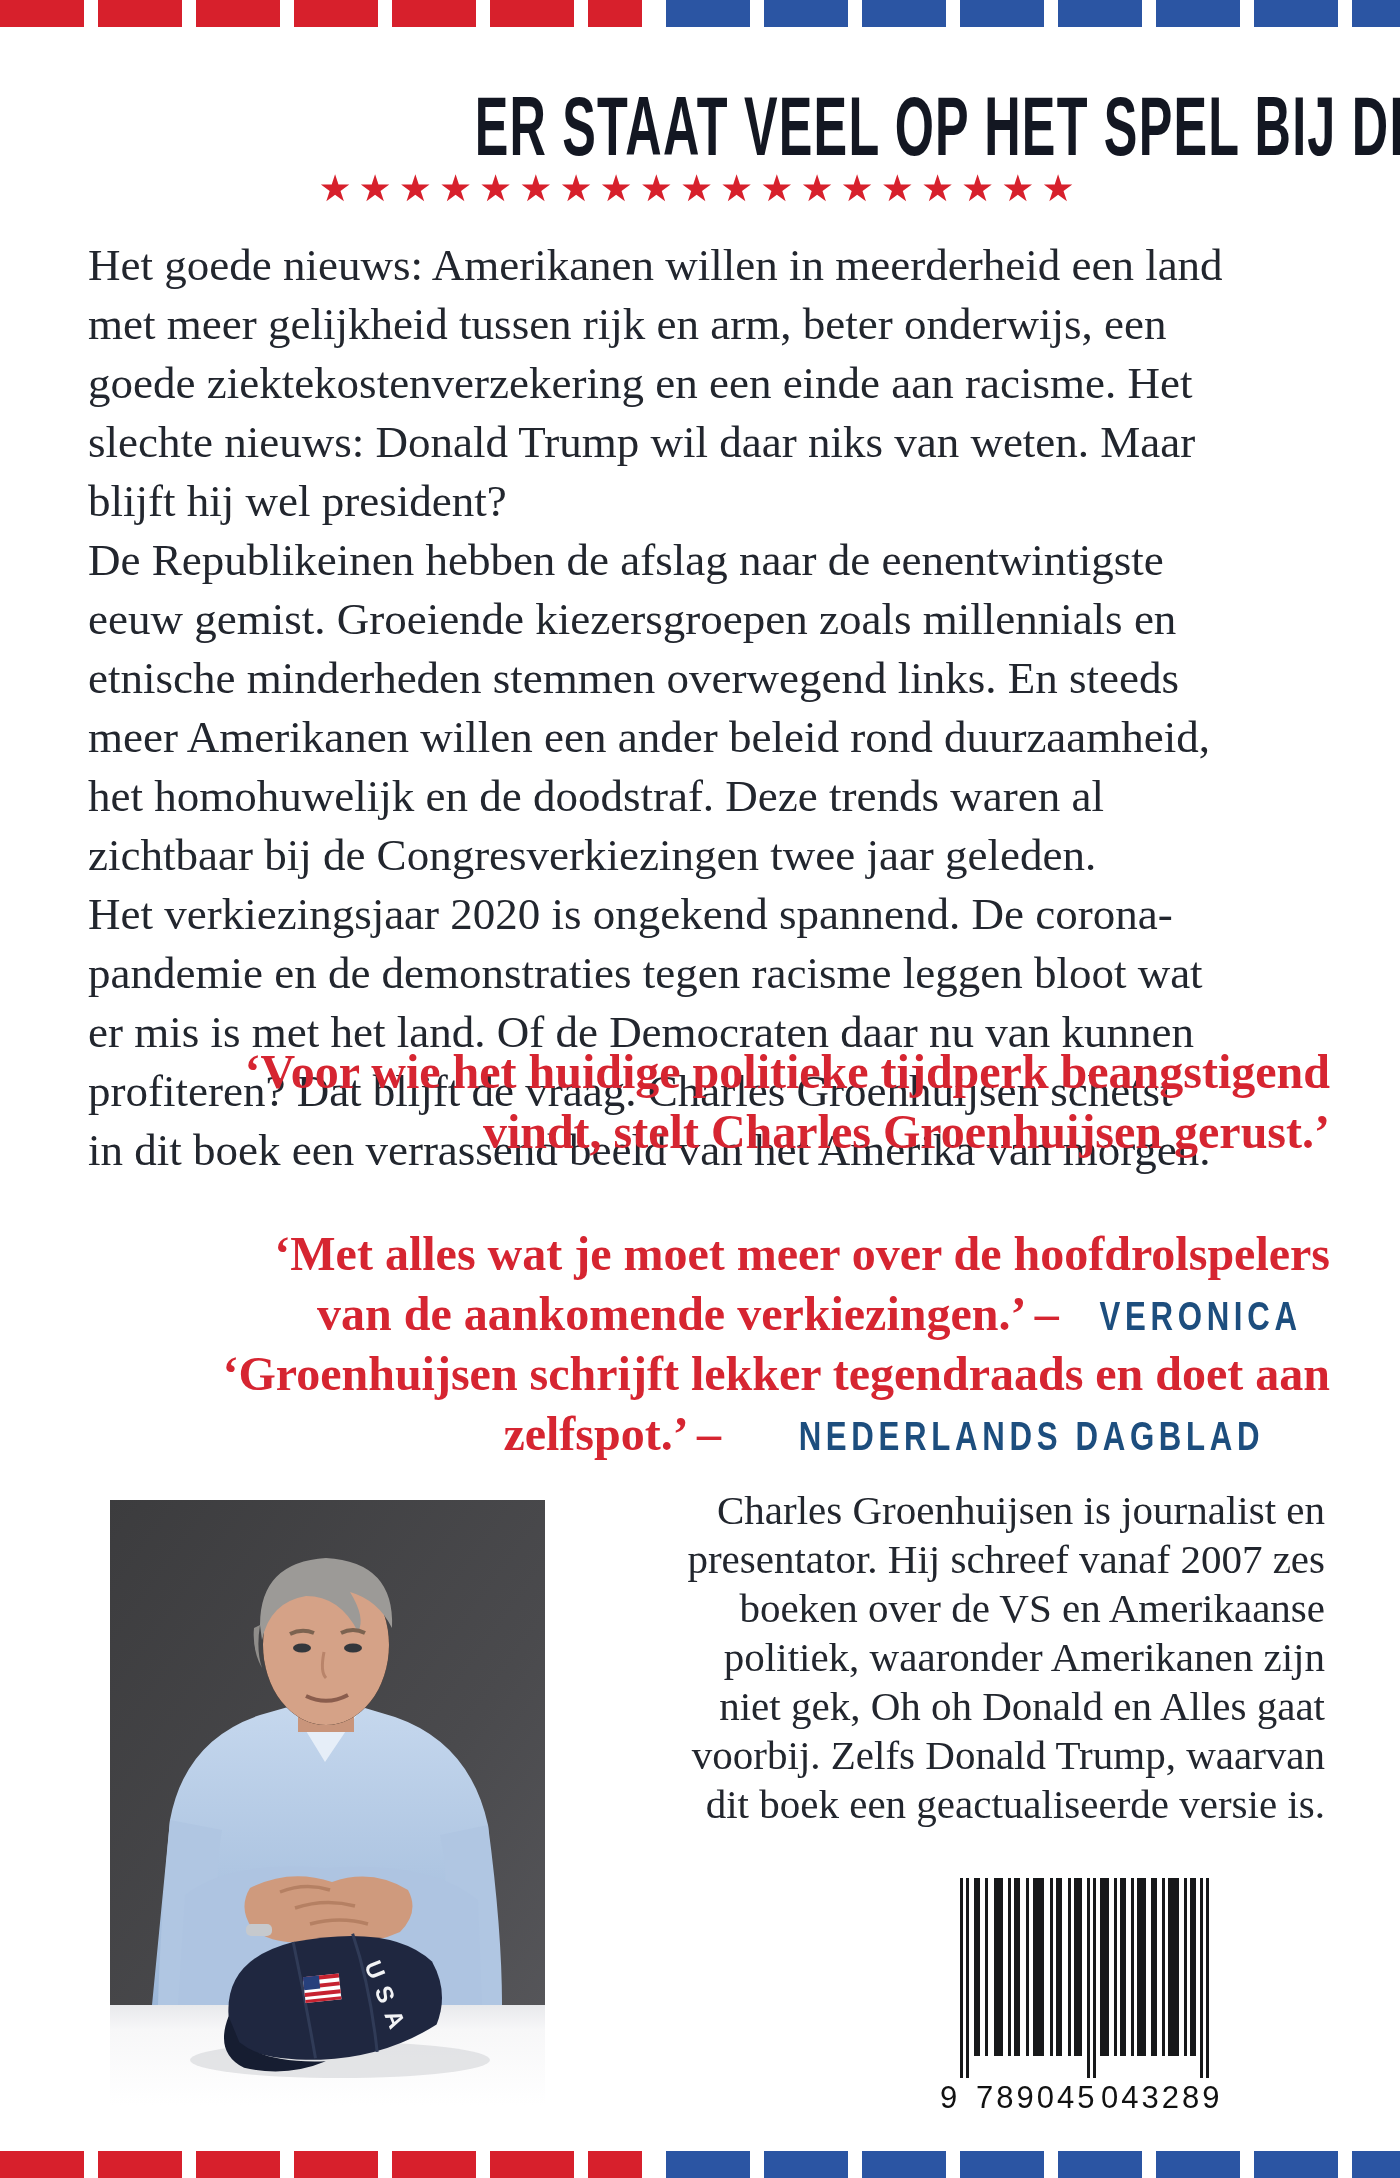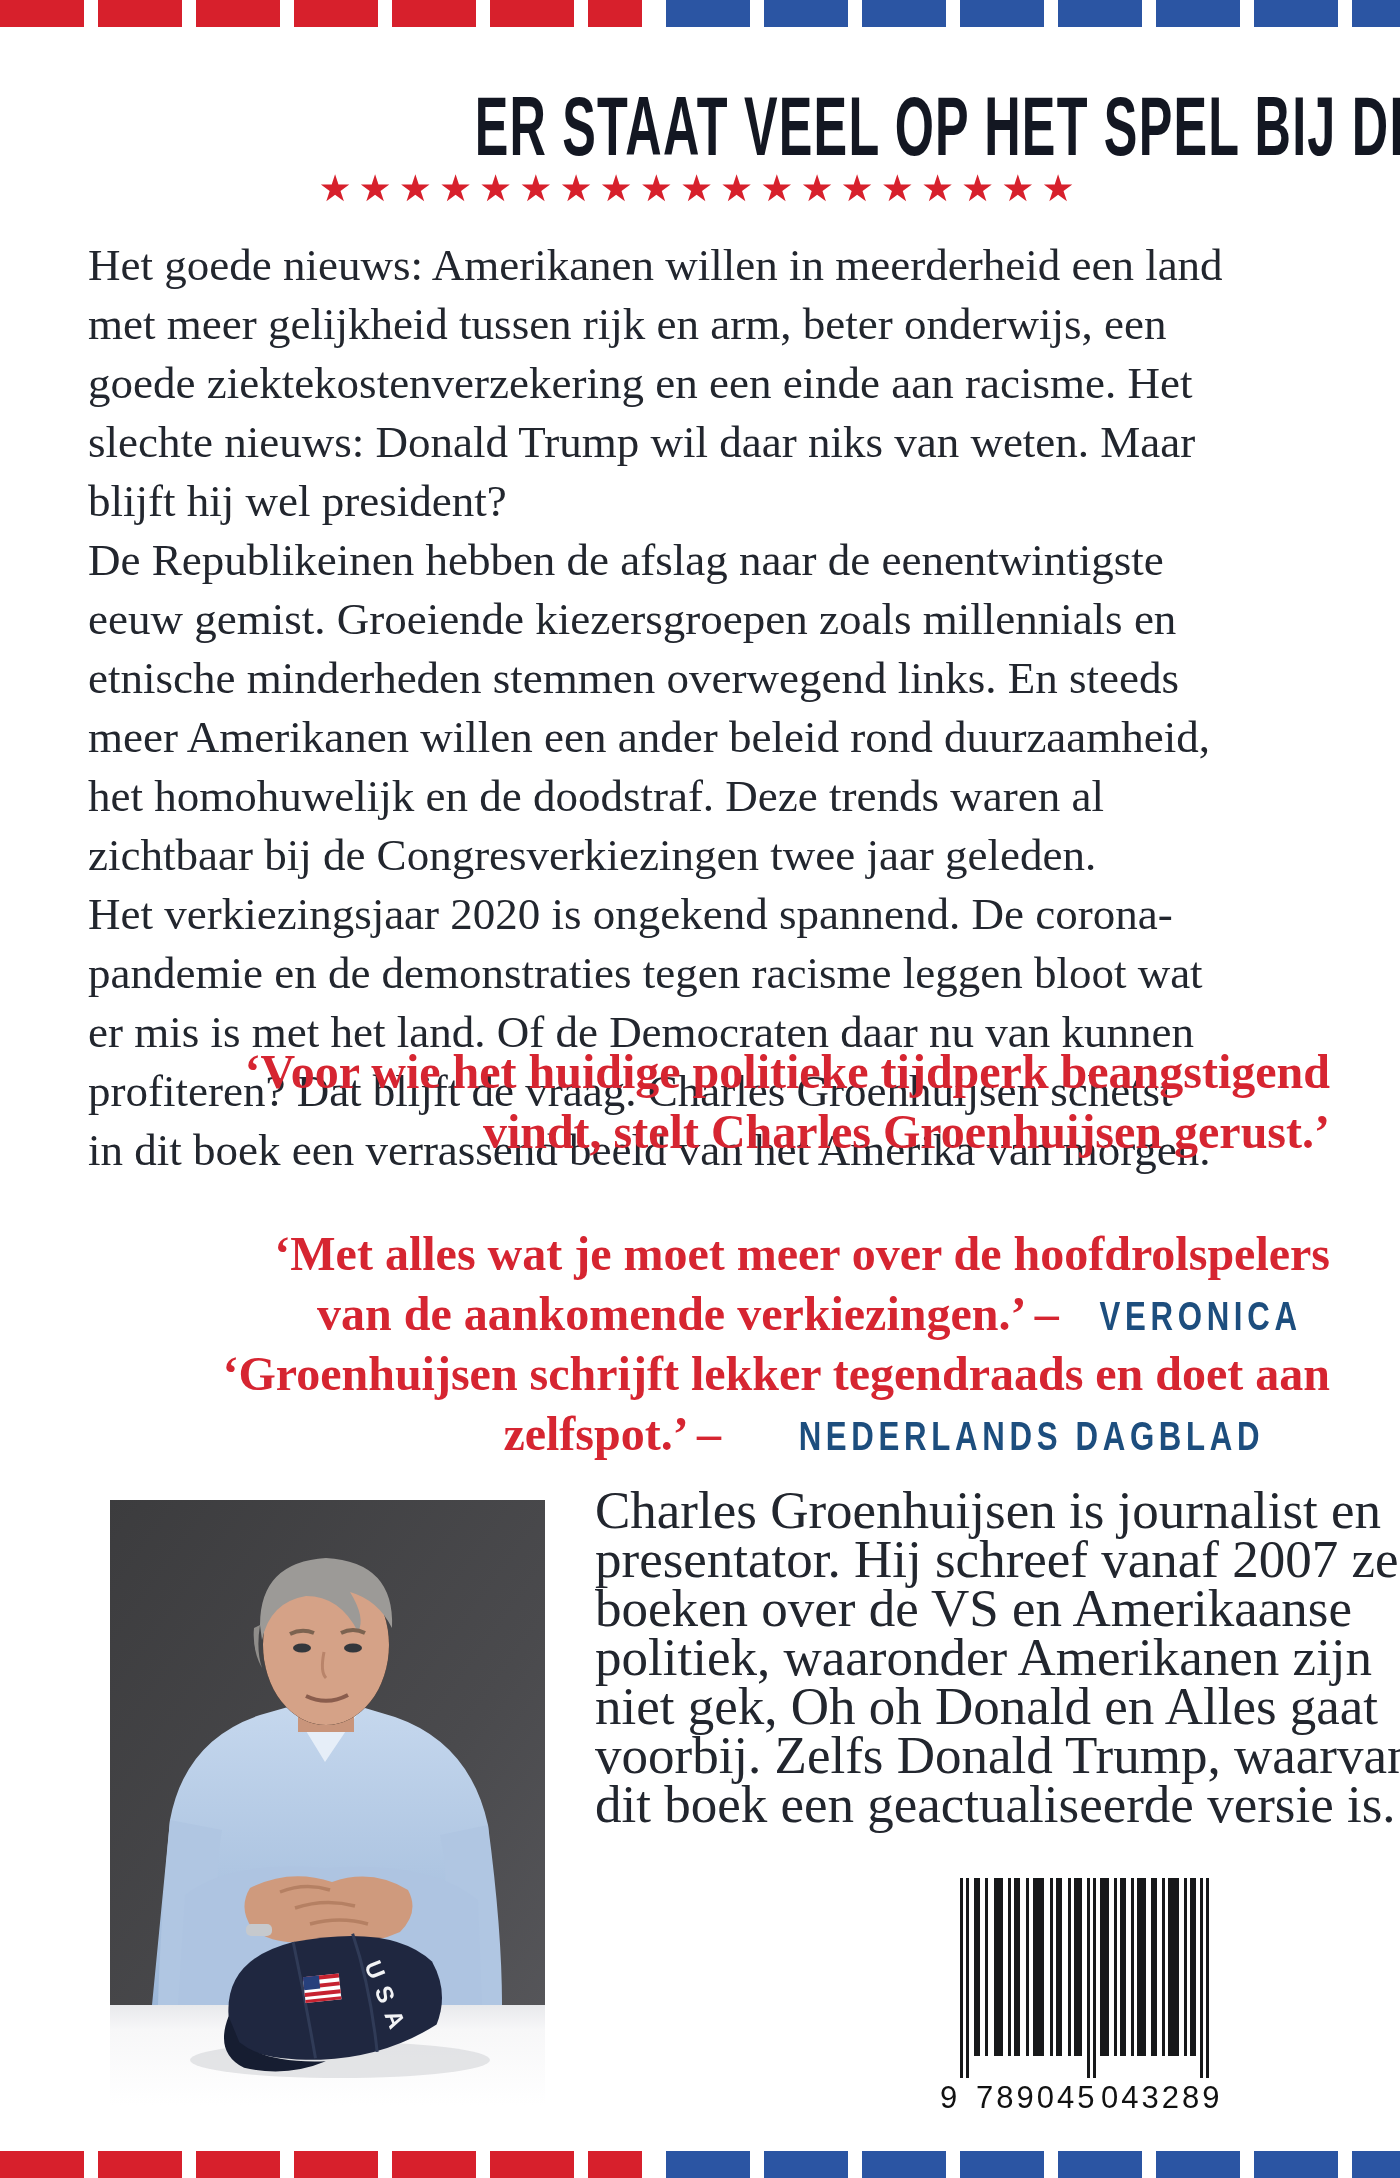--- a/index.html
+++ b/index.html
@@ -36,21 +36,21 @@
   .attr-line{left:70px;width:1260px;text-align:center;top:1138px;}
   .attr{
     display:inline-block;font-family:"Liberation Sans",sans-serif;font-weight:bold;
     font-size:40px;line-height:44px;letter-spacing:6px;color:#1d4e7e;
     transform:scaleX(0.78);transform-origin:50% 50%;white-space:nowrap;
   }
   .attr-inline{font-size:40px;vertical-align:baseline;}
   .dash-red{color:#d62531;}
   
   .photo{top:1500px;left:110px;width:435px;height:605px;}
-  .bio{top:1486px;left:595px;width:730px;font-size:53px;color:#22262e;text-align:right;}
+  .bio{top:1486px;left:595px;width:730px;font-size:41px;color:#22262e;text-align:right;}
   .bio-line{line-height:49px;white-space:nowrap;}
   .bio .it{}
   
   .barcode{top:1872px;left:938px;width:298px;height:246px;}
   .bc-digits{font-family:"Liberation Sans",sans-serif;font-size:31px;fill:#111;}
 </style>
 </head>
 <body>
 
 <div class="page">

